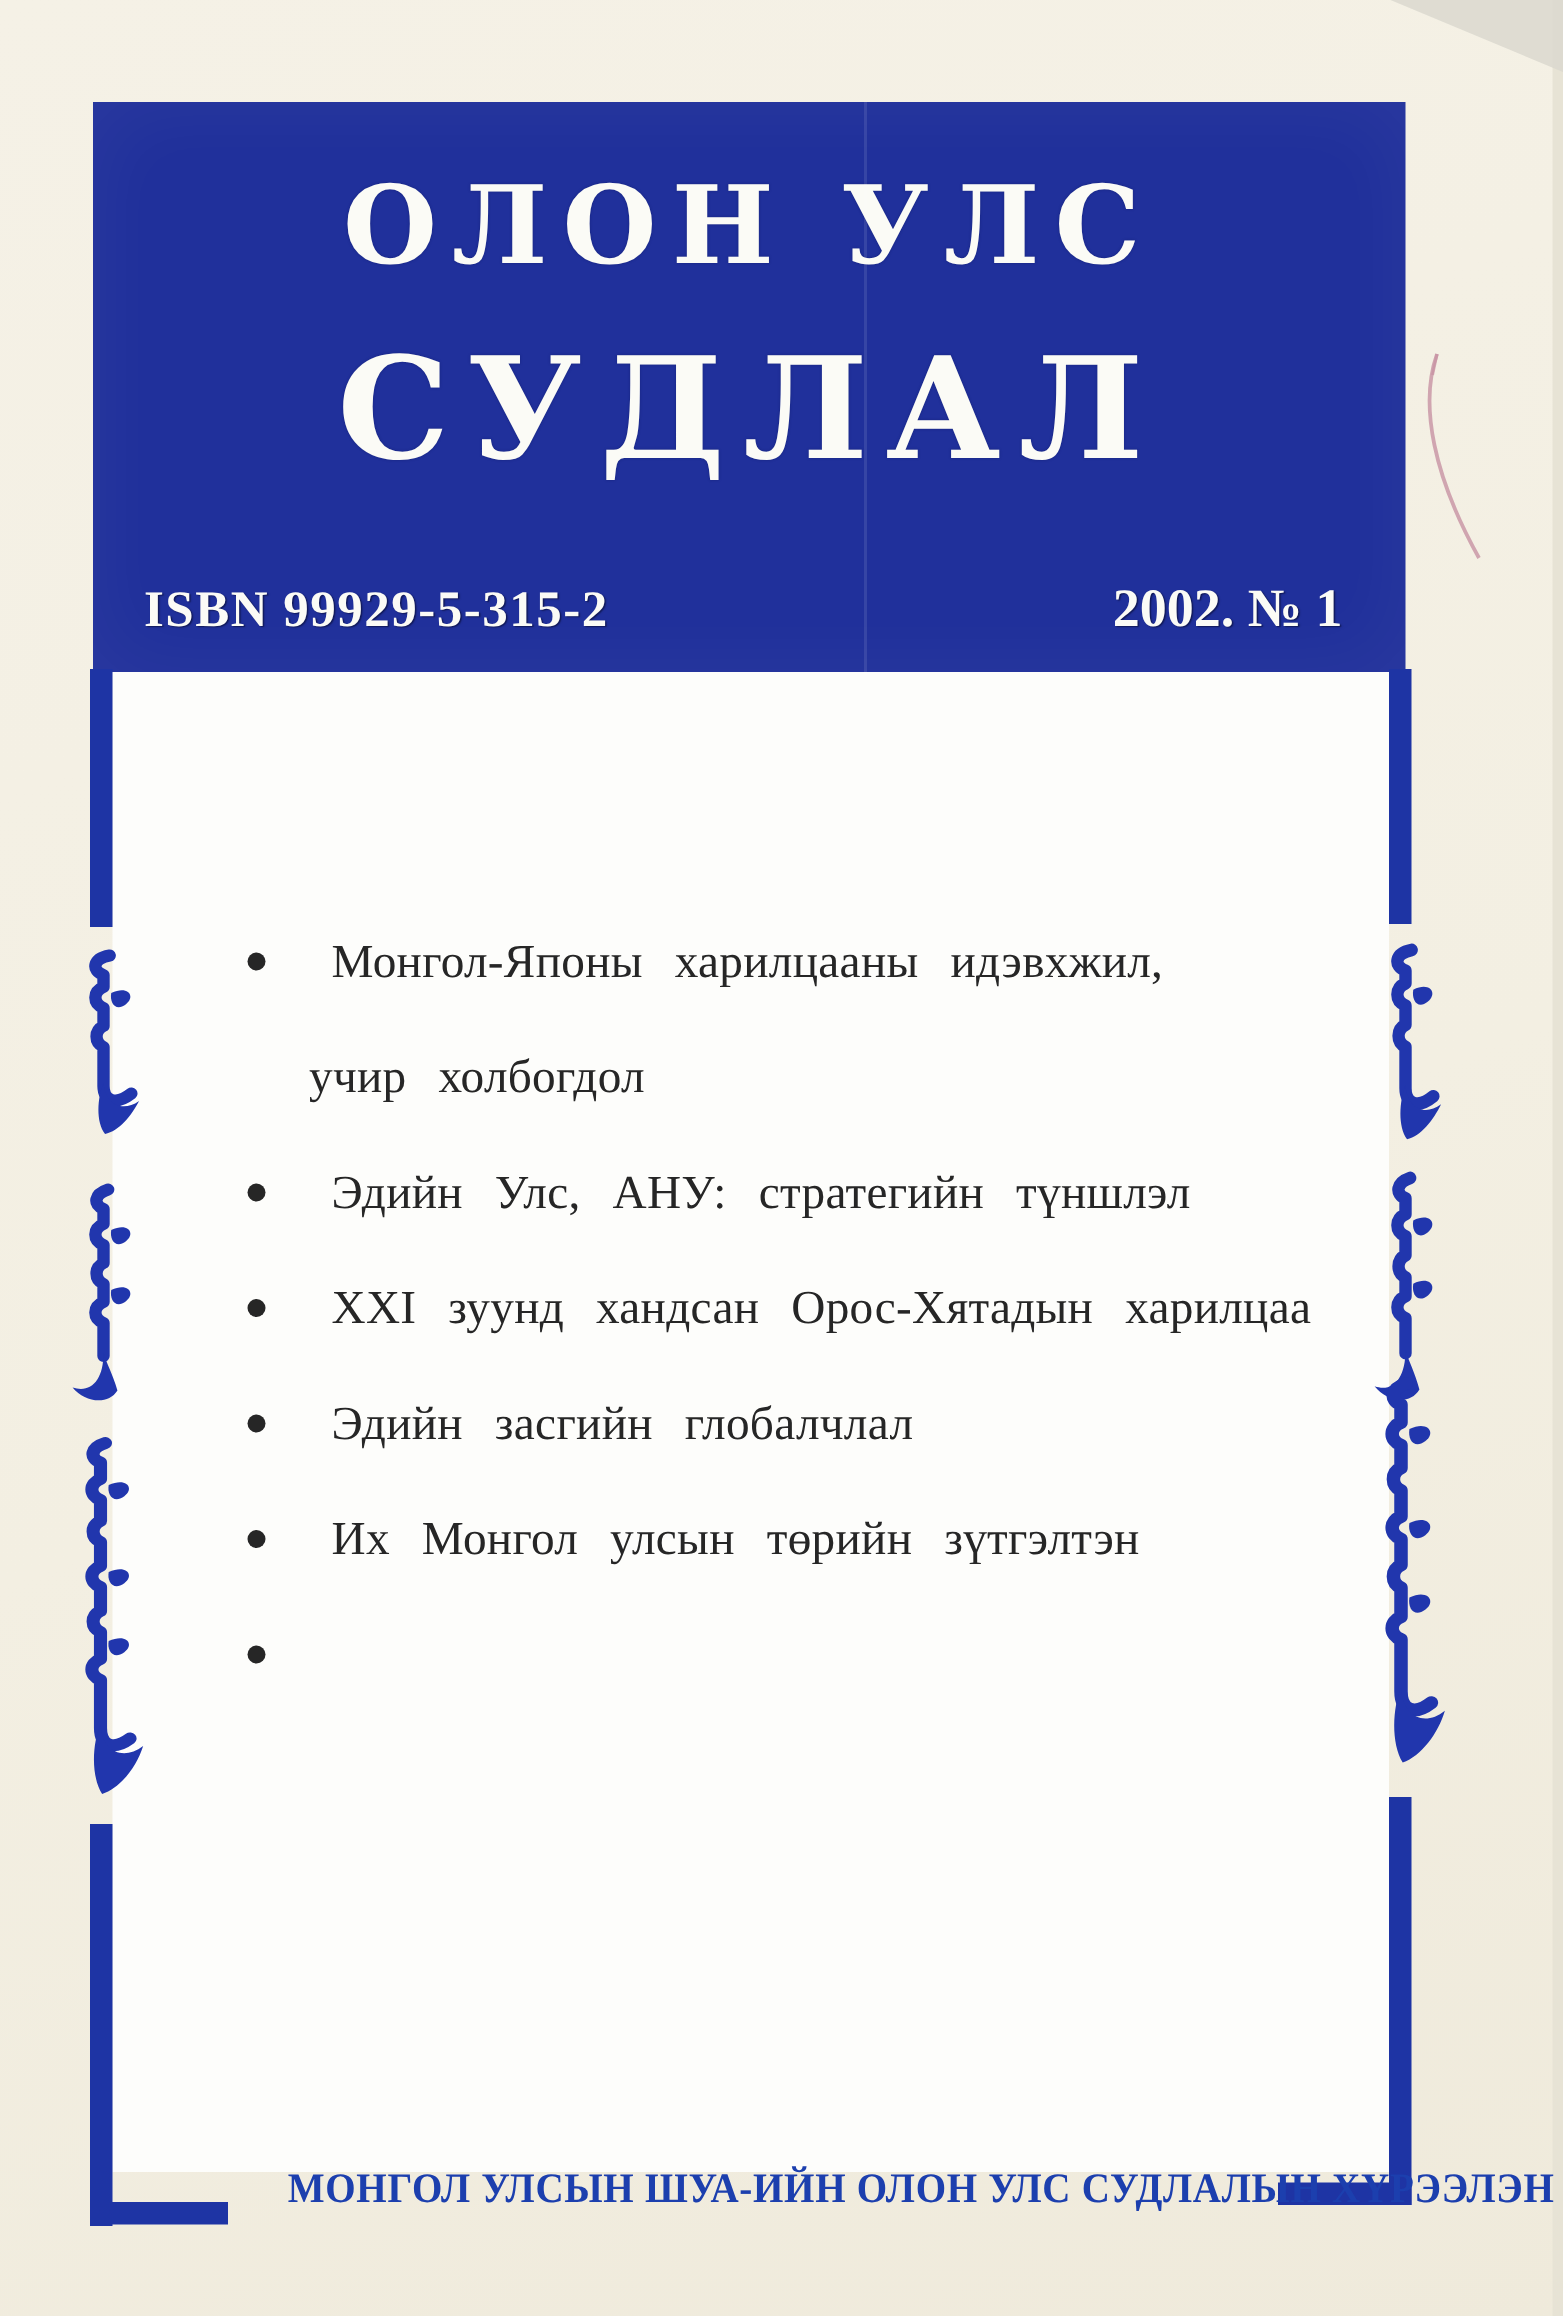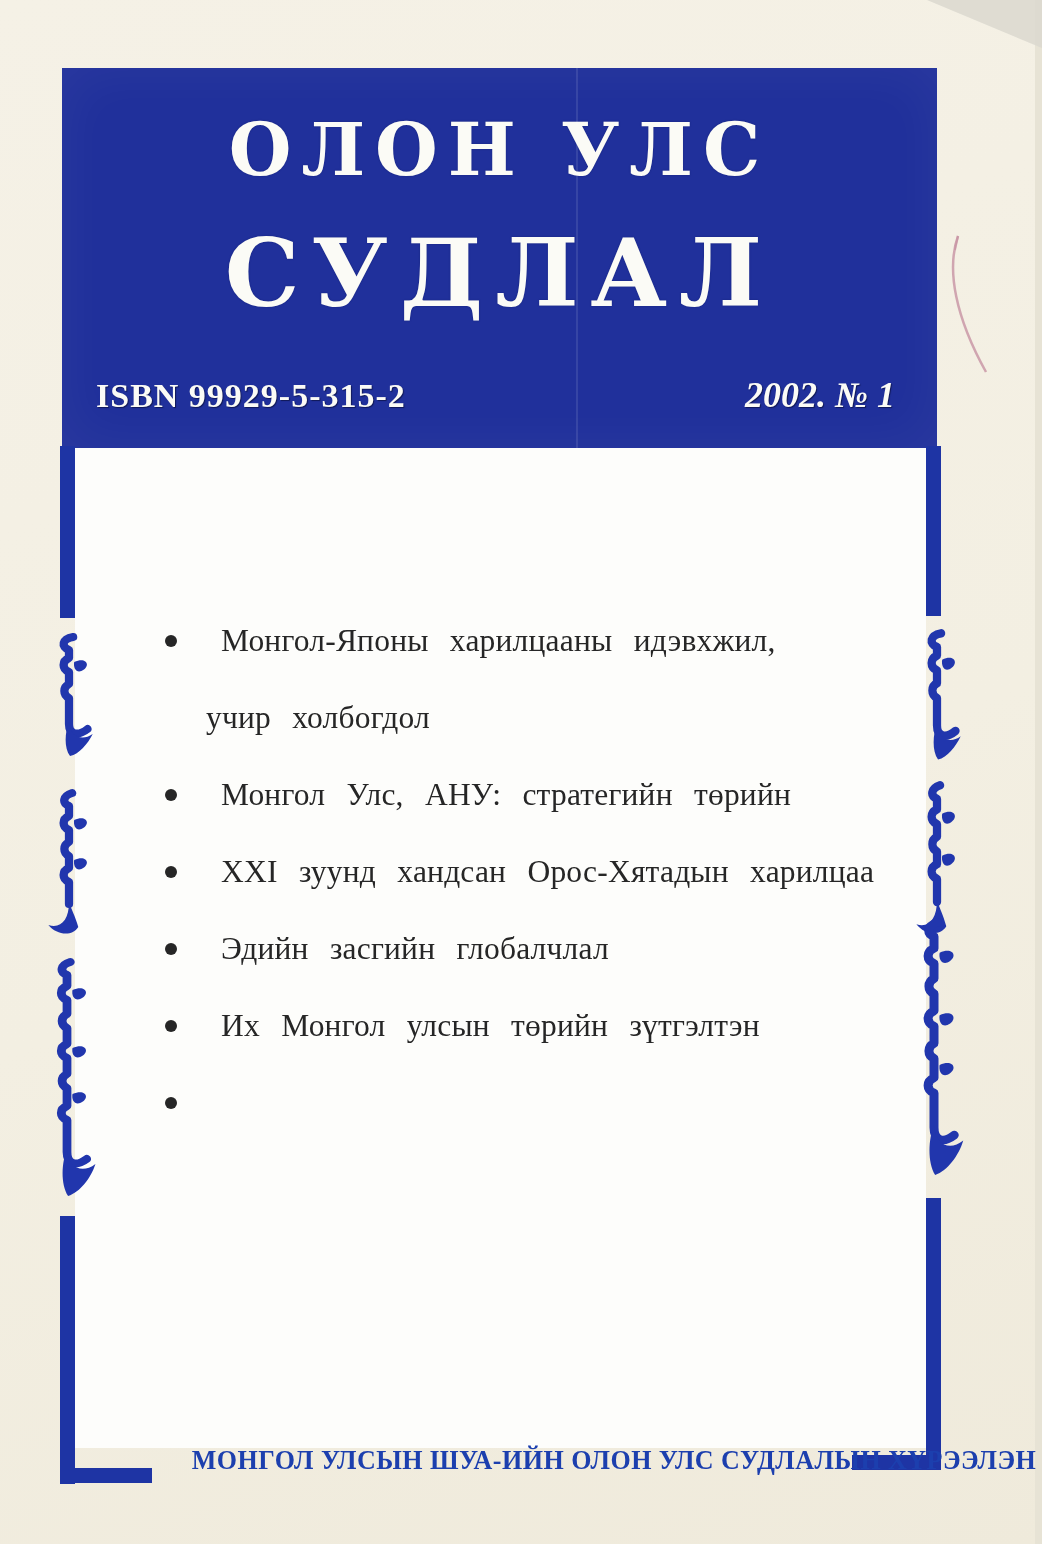--- a/index.html
+++ b/index.html
@@ -32,26 +32,26 @@
   .crease{position:absolute;left:514px;top:0;width:2px;height:100%;background:rgba(255,255,255,.10);}
   .title{
     color:var(--title_white);
     font-family:"DejaVu Serif", serif;font-weight:bold;text-align:center;
     line-height:1.0;white-space:nowrap;
     text-shadow:0 0 2px rgba(10,20,80,.4);
   }
   .title-1{margin-top:46px;font-size:72px;letter-spacing:10px;}
   .title-2{margin-top:40px;font-size:94px;letter-spacing:12px;}
   .header-meta{
-    position:absolute;left:34px;right:42px;bottom:32px;
+    position:absolute;left:34px;right:42px;bottom:22px;
     display:flex;justify-content:space-between;align-items:baseline;
     color:var(--title_white);font-weight:bold;text-align:center;
   }
   .isbn{font-size:34px;letter-spacing:1px;text-shadow:1px 1px 1px rgba(0,0,20,.5);}
-  .issue{font-size:36px;text-shadow:1px 1px 1px rgba(0,0,20,.5);font-style:italic;}
+  .issue{font-size:36px;text-shadow:1px 1px 1px rgba(0,0,20,.5);}
   
   .content-box{
     position:absolute;left:75px;top:448px;width:851px;height:1000px;
     background:var(--content_white);
   }
   .toc{list-style:none;margin:0;padding:154px 10px 0 90px;}
   .toc-line{
     height:77px;display:flex;align-items:center;
     font-size:31.5px;color:var(--text_dark);
     word-spacing:0.42em;letter-spacing:0.2px;white-space:nowrap;gap:15px;
@@ -129,21 +129,21 @@
           <span class="bullet"></span>
           <span>Монгол-Японы харилцааны идэвхжил,</span>
         </div>
         <div class="toc-line cont">
           <span>учир холбогдол</span>
         </div>
       </li>
       <li>
         <div class="toc-line first">
           <span class="bullet"></span>
-          <span>Монгол Улс, АНУ: стратегийн төрийн</span>
+          <span>Эдийн Улс, АНУ: стратегийн түншлэл</span>
         </div>
       </li>
       <li>
         <div class="toc-line first">
           <span class="bullet"></span>
           <span>XXI зуунд хандсан Орос-Хятадын харилцаа</span>
         </div>
       </li>
       <li>
         <div class="toc-line first">

